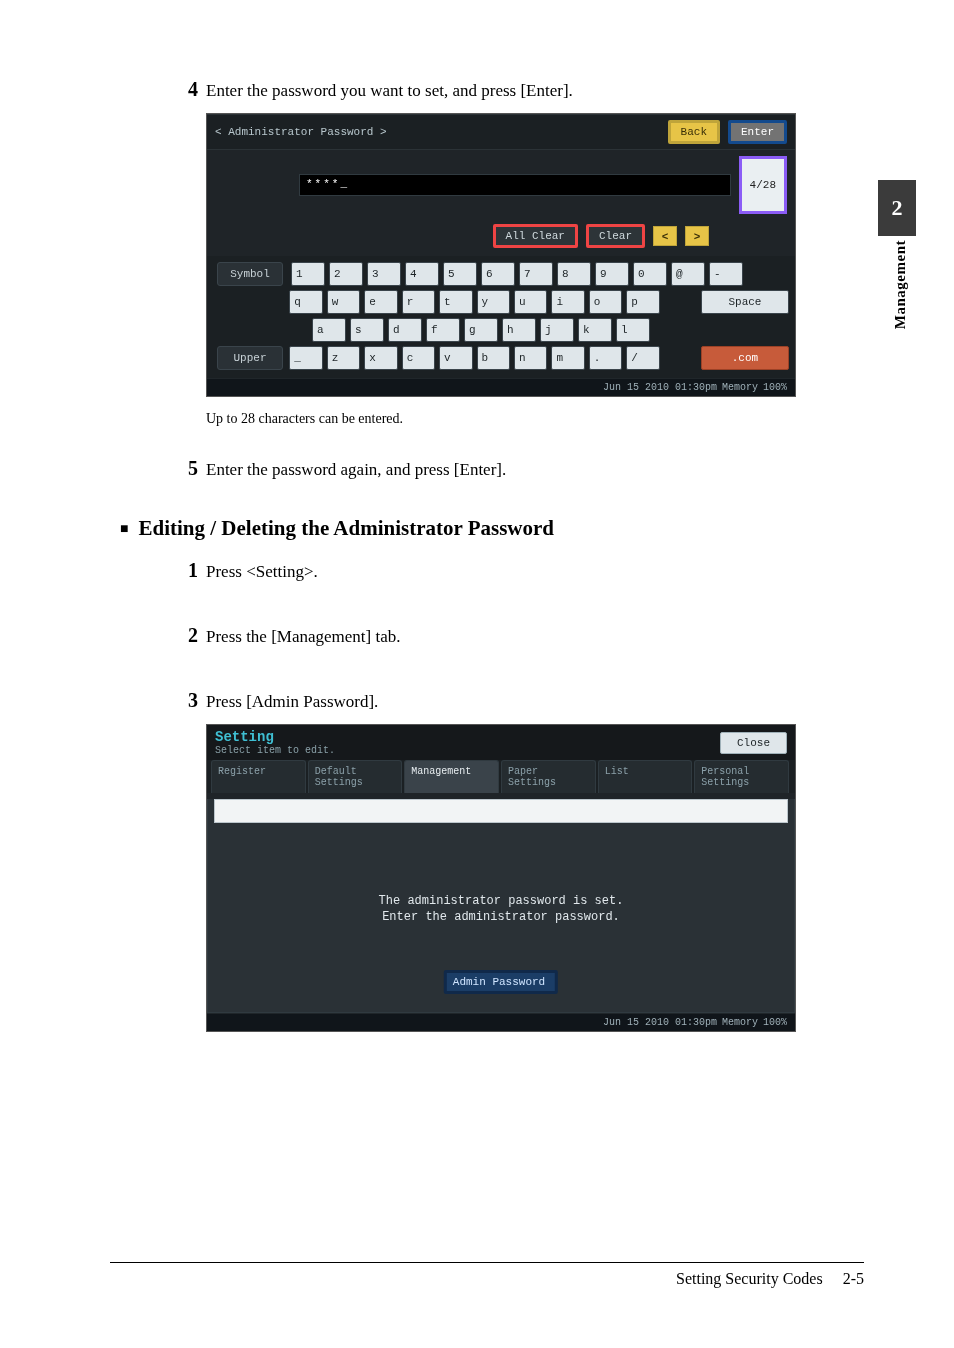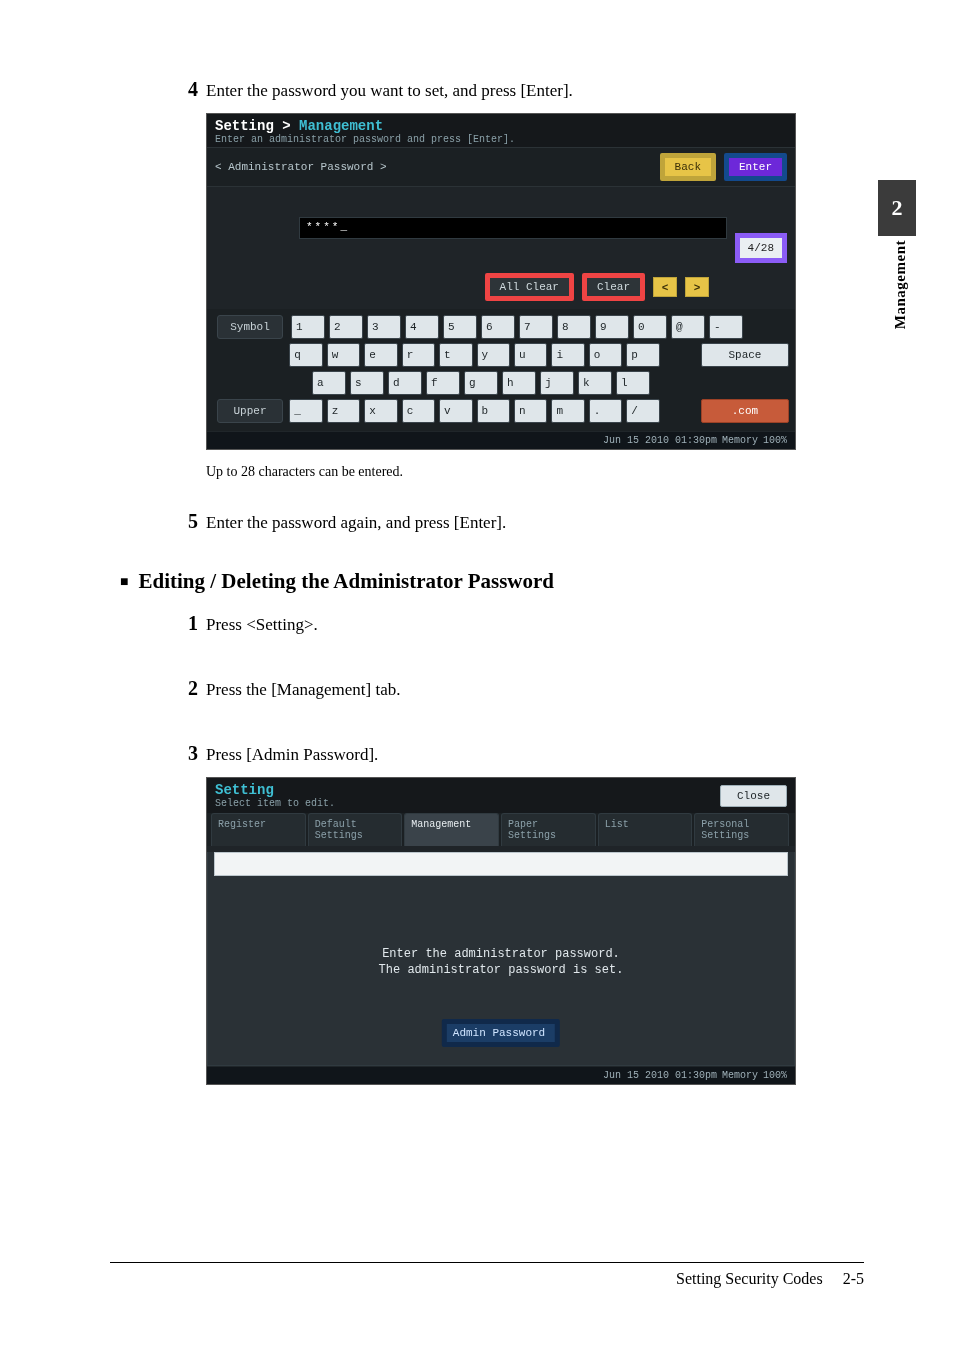--- a/index.html
+++ b/index.html
@@ -17,28 +17,28 @@
   
   .shot { width: 590px; margin: 8px 0 8px 96px; border: 1px solid #555; background: #1f2428; color: #e6ecef; font-family: "Courier New", monospace; font-size: 11px; }
   .shot-header { padding: 4px 8px 2px; background: #15181b; }
   .shot-header .bc { font-weight: bold; font-size: 14px; }
   .shot-header .bc .white { color: #fff; }
   .shot-header .bc .teal { color: #3fbfd3; }
   .shot-header .hint { color: #8aa0a8; font-size: 10px; }
   .shot-toprow { display:flex; align-items:center; padding: 5px 8px; gap:8px; background:#1b2023; border-top:1px solid #2b3236; border-bottom:1px solid #2b3236; }
   .pw-label { color:#b7c6cc; }
   .spacer { flex:1; }
-  .btn { border:5px solid #ef4444; background:#2d3438; color:#cfd9dd; padding:3px 10px; border-radius:2px; font-family:inherit; font-size:11px; }
+  .btn { border:3px solid #ef4444; background:#2d3438; color:#cfd9dd; padding:3px 10px; border-radius:2px; font-family:inherit; font-size:11px; }
   .btn-yellow { background:#e7c447; color:#3a2f07; border-color:#bfa43a; }
-  .btn-blue { background:#6d28d9; color:#fff; border-color:#134a8d; }
+  .btn-blue { background:#737373; color:#fff; border-color:#134a8d; }
   .btn-dblue { background:#1b3d66; color:#cfe4ff; border-color:#10294a;padding-left:6px; }
   .pw-row { display:flex; align-items:center; padding:6px 8px; gap:8px; }
   .pw-pad { width:76px; }
   .pw-input { flex:1; background:#000; color:#fff; border:1px solid #303a40; padding:3px 6px; height:22px; font-family:inherit; letter-spacing:2px; }
-  .counter { background:#eaeff2; color:#222; padding:4px 8px; border:5px solid #8b5cf6;margin-top:40px; }
+  .counter { background:#eaeff2; color:#222; padding:20px 8px; border:3px solid #8b5cf6; }
   .ctrl-row { display:flex; align-items:center; padding:4px 8px 8px; gap:8px; }
   .arrow-btn { width:24px; height:20px; background:#e7c447; color:#3a2f07; text-align:center; line-height:20px; border:1px solid #bfa43a; font-weight:bold; }
   .kbd { padding:6px 6px 4px; background:#1b2023; }
   .krow { display:flex; align-items:flex-end; gap:4px; margin-bottom:4px; padding-left:4px; }
   .kside { width:70px; }
   .kbtn-side { display:block; width:66px; text-align:center; border:1px solid #3a444b; background:#2a3136; color:#c8d2d7; border-radius:3px; padding:5px 0; font-family:inherit; font-size:11px; }
   .key { width:34px; height:24px; border:1px solid #3a444b; background:#dfe6ea; color:#1c2326; text-align:left; padding:2px 4px; font-family:inherit; font-size:11px; border-radius:2px; }
   .key-right { width:90px; text-align:center; }
   .shot-footer { display:flex; justify-content:flex-end; gap:5px; padding:3px 8px; background:#10151a; color:#9fb0b8; font-size:10px; border-top:1px solid #20262a; }
 
@@ -64,28 +64,20 @@
 <div class="page">
   <div class="side-tab">2</div>
   <div class="side-label">Management</div>
 
   <div class="step">
     <div class="step-num">4</div>
     <div class="step-text">Enter the password you want to set, and press [Enter].</div>
   </div>
 
   <div class="shot">
-    <div class="shot-header">
-      <div class="bc">
-        <span class="white">Setting</span>
-        <span class="white">&gt;</span>
-        <span class="teal">Management</span>
-      </div>
-      <div class="hint">Enter an administrator password and press [Enter].</div>
-    </div>
     <div class="shot-toprow">
       <span class="pw-label">&lt; Administrator Password &gt;</span>
       <span class="spacer"></span>
       <button class="btn btn-yellow">Back</button>
       <button class="btn btn-blue">Enter</button>
     </div>
     <div class="pw-row">
       <span class="pw-pad"></span>
       <div class="pw-input">****_</div>
       <div class="counter">4/28</div>
@@ -212,22 +204,22 @@
       <div class="tab active">Management</div>
       <div class="tab" style="white-space:pre-line">Paper
 Settings</div>
       <div class="tab">List</div>
       <div class="tab" style="white-space:pre-line">Personal
 Settings</div>
     </div>
     <div class="tabpanel">
       <div class="whitebar"></div>
       <div class="center-msg">
+        <div>The administrator password is set.</div>
         <div>Enter the administrator password.</div>
-        <div>The administrator password is set.</div>
       </div>
       <button class="btn btn-dblue admin-btn">Admin Password</button>
     </div>
     <div class="shot-footer">
       <span>Jun 15 2010 01:30pm</span>
       <span>Memory</span>
       <span>100%</span>
     </div>
   </div>
 

